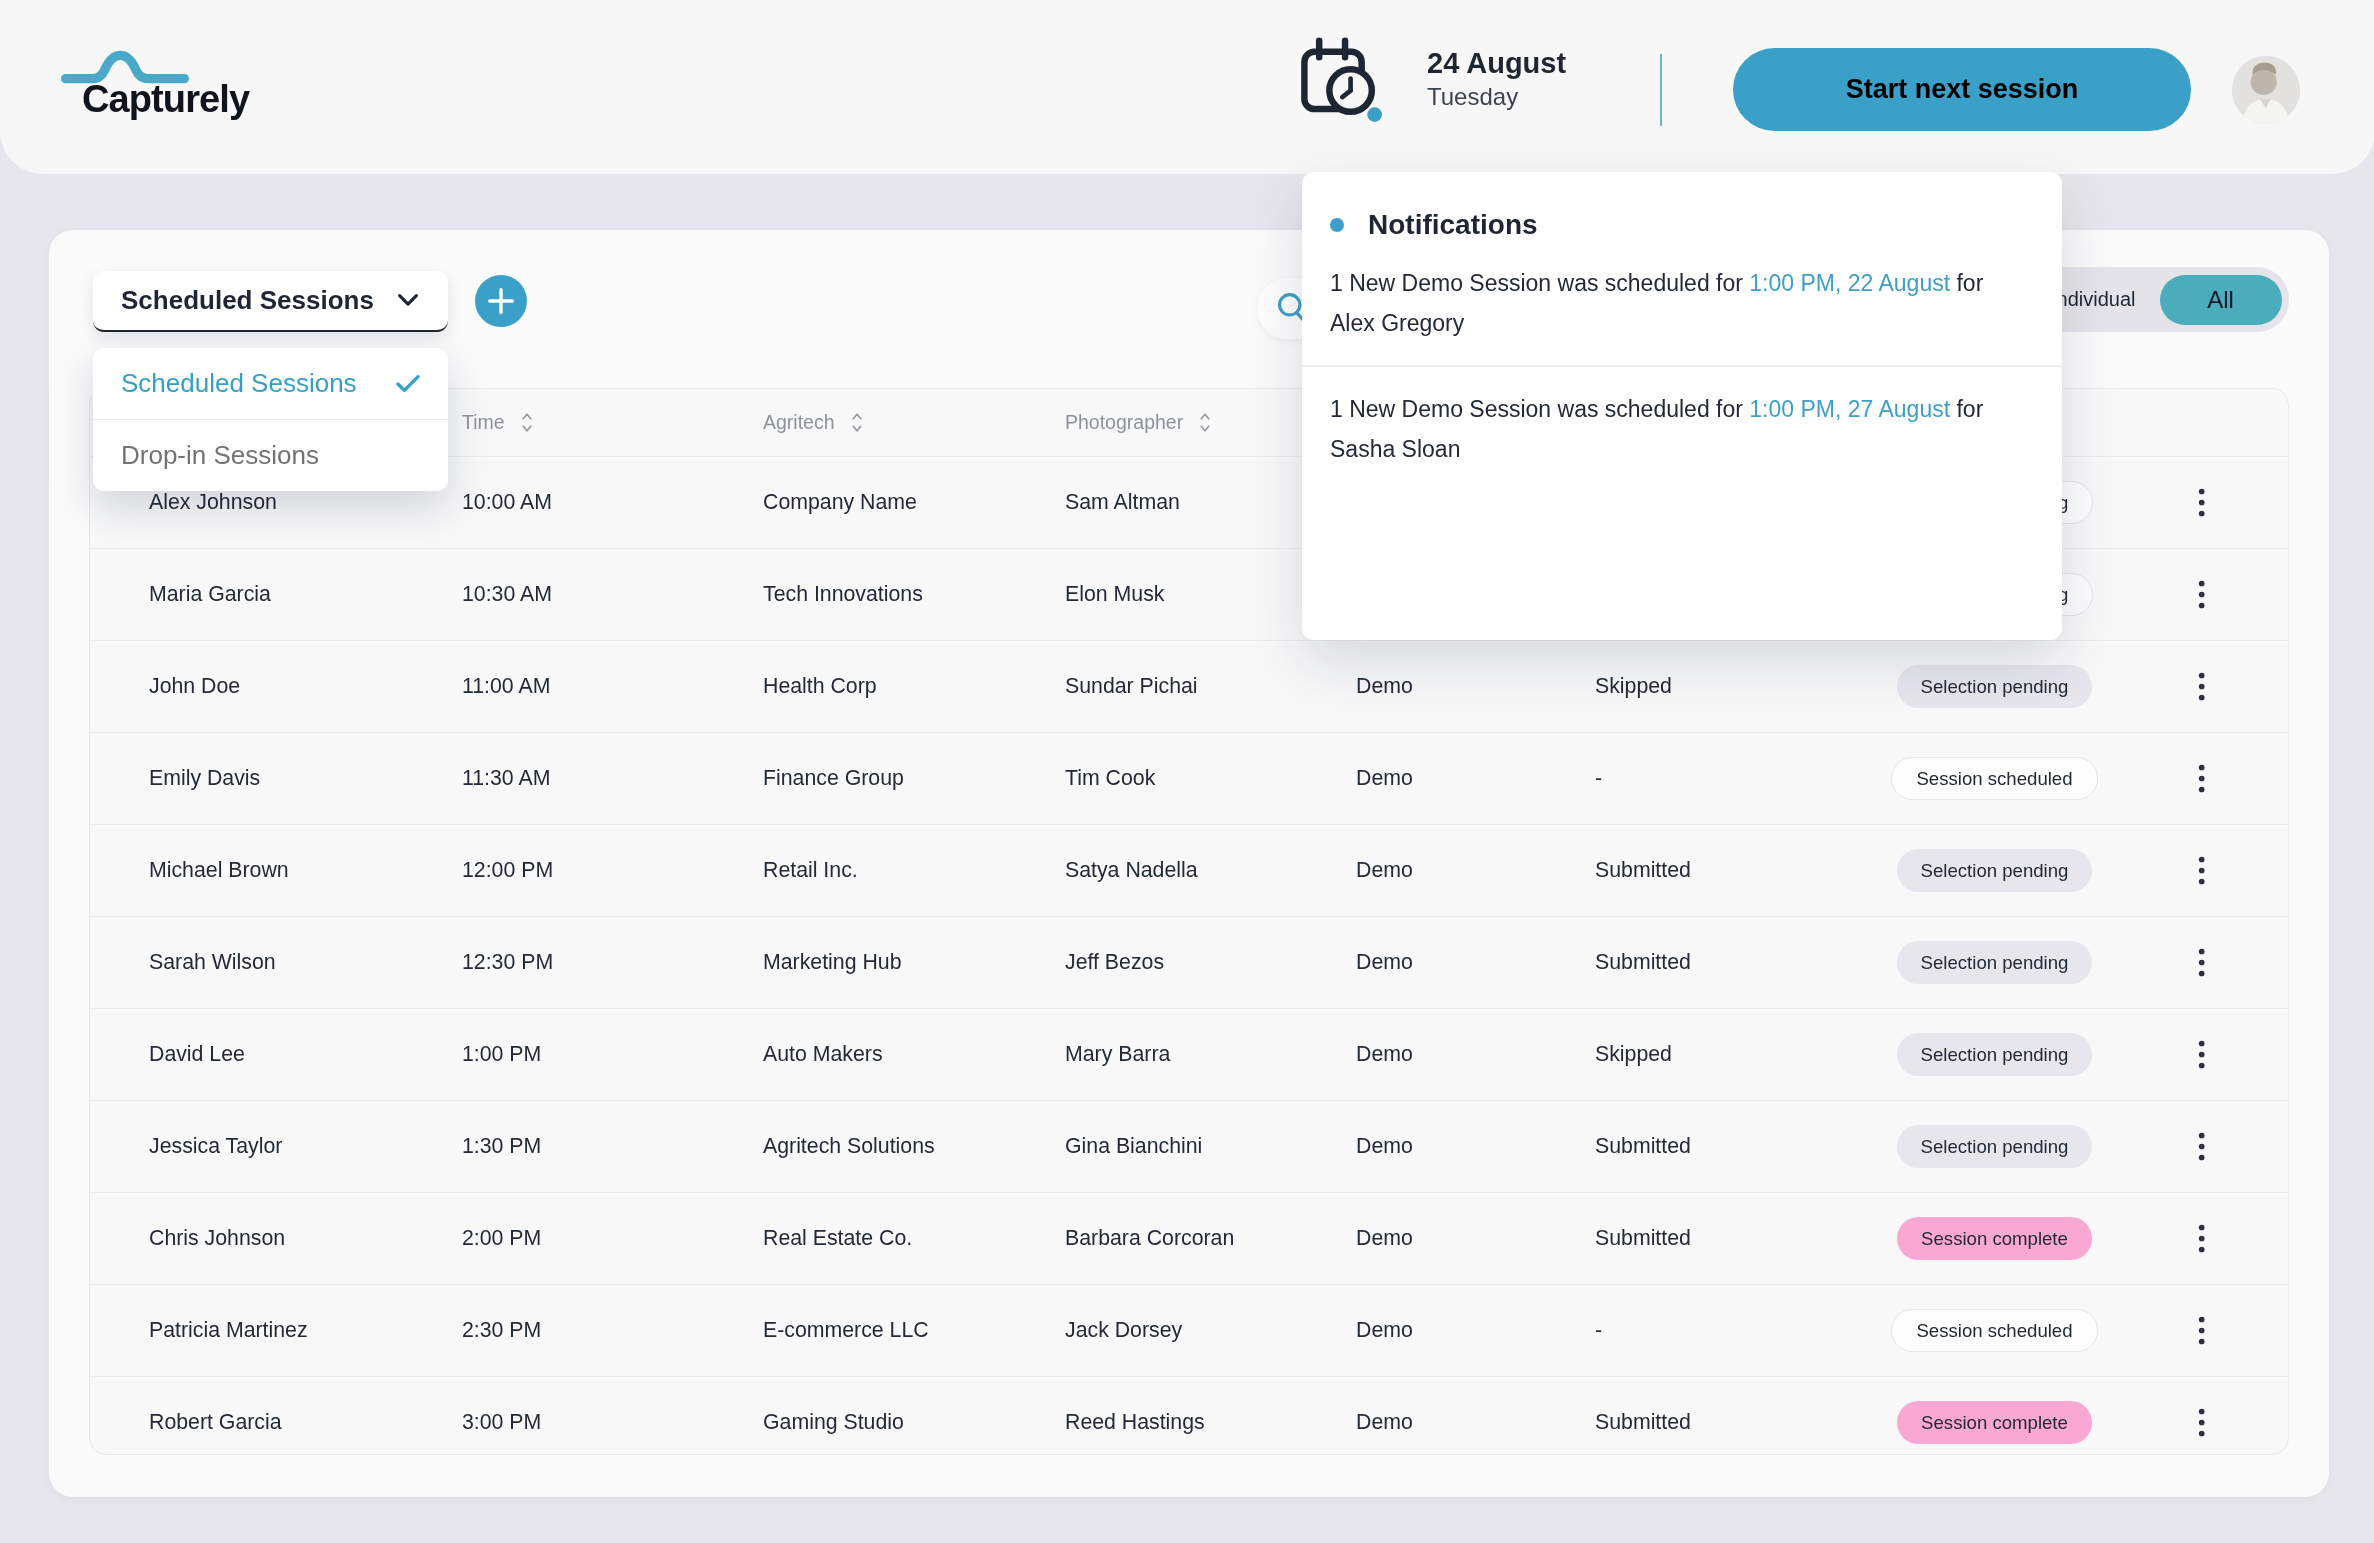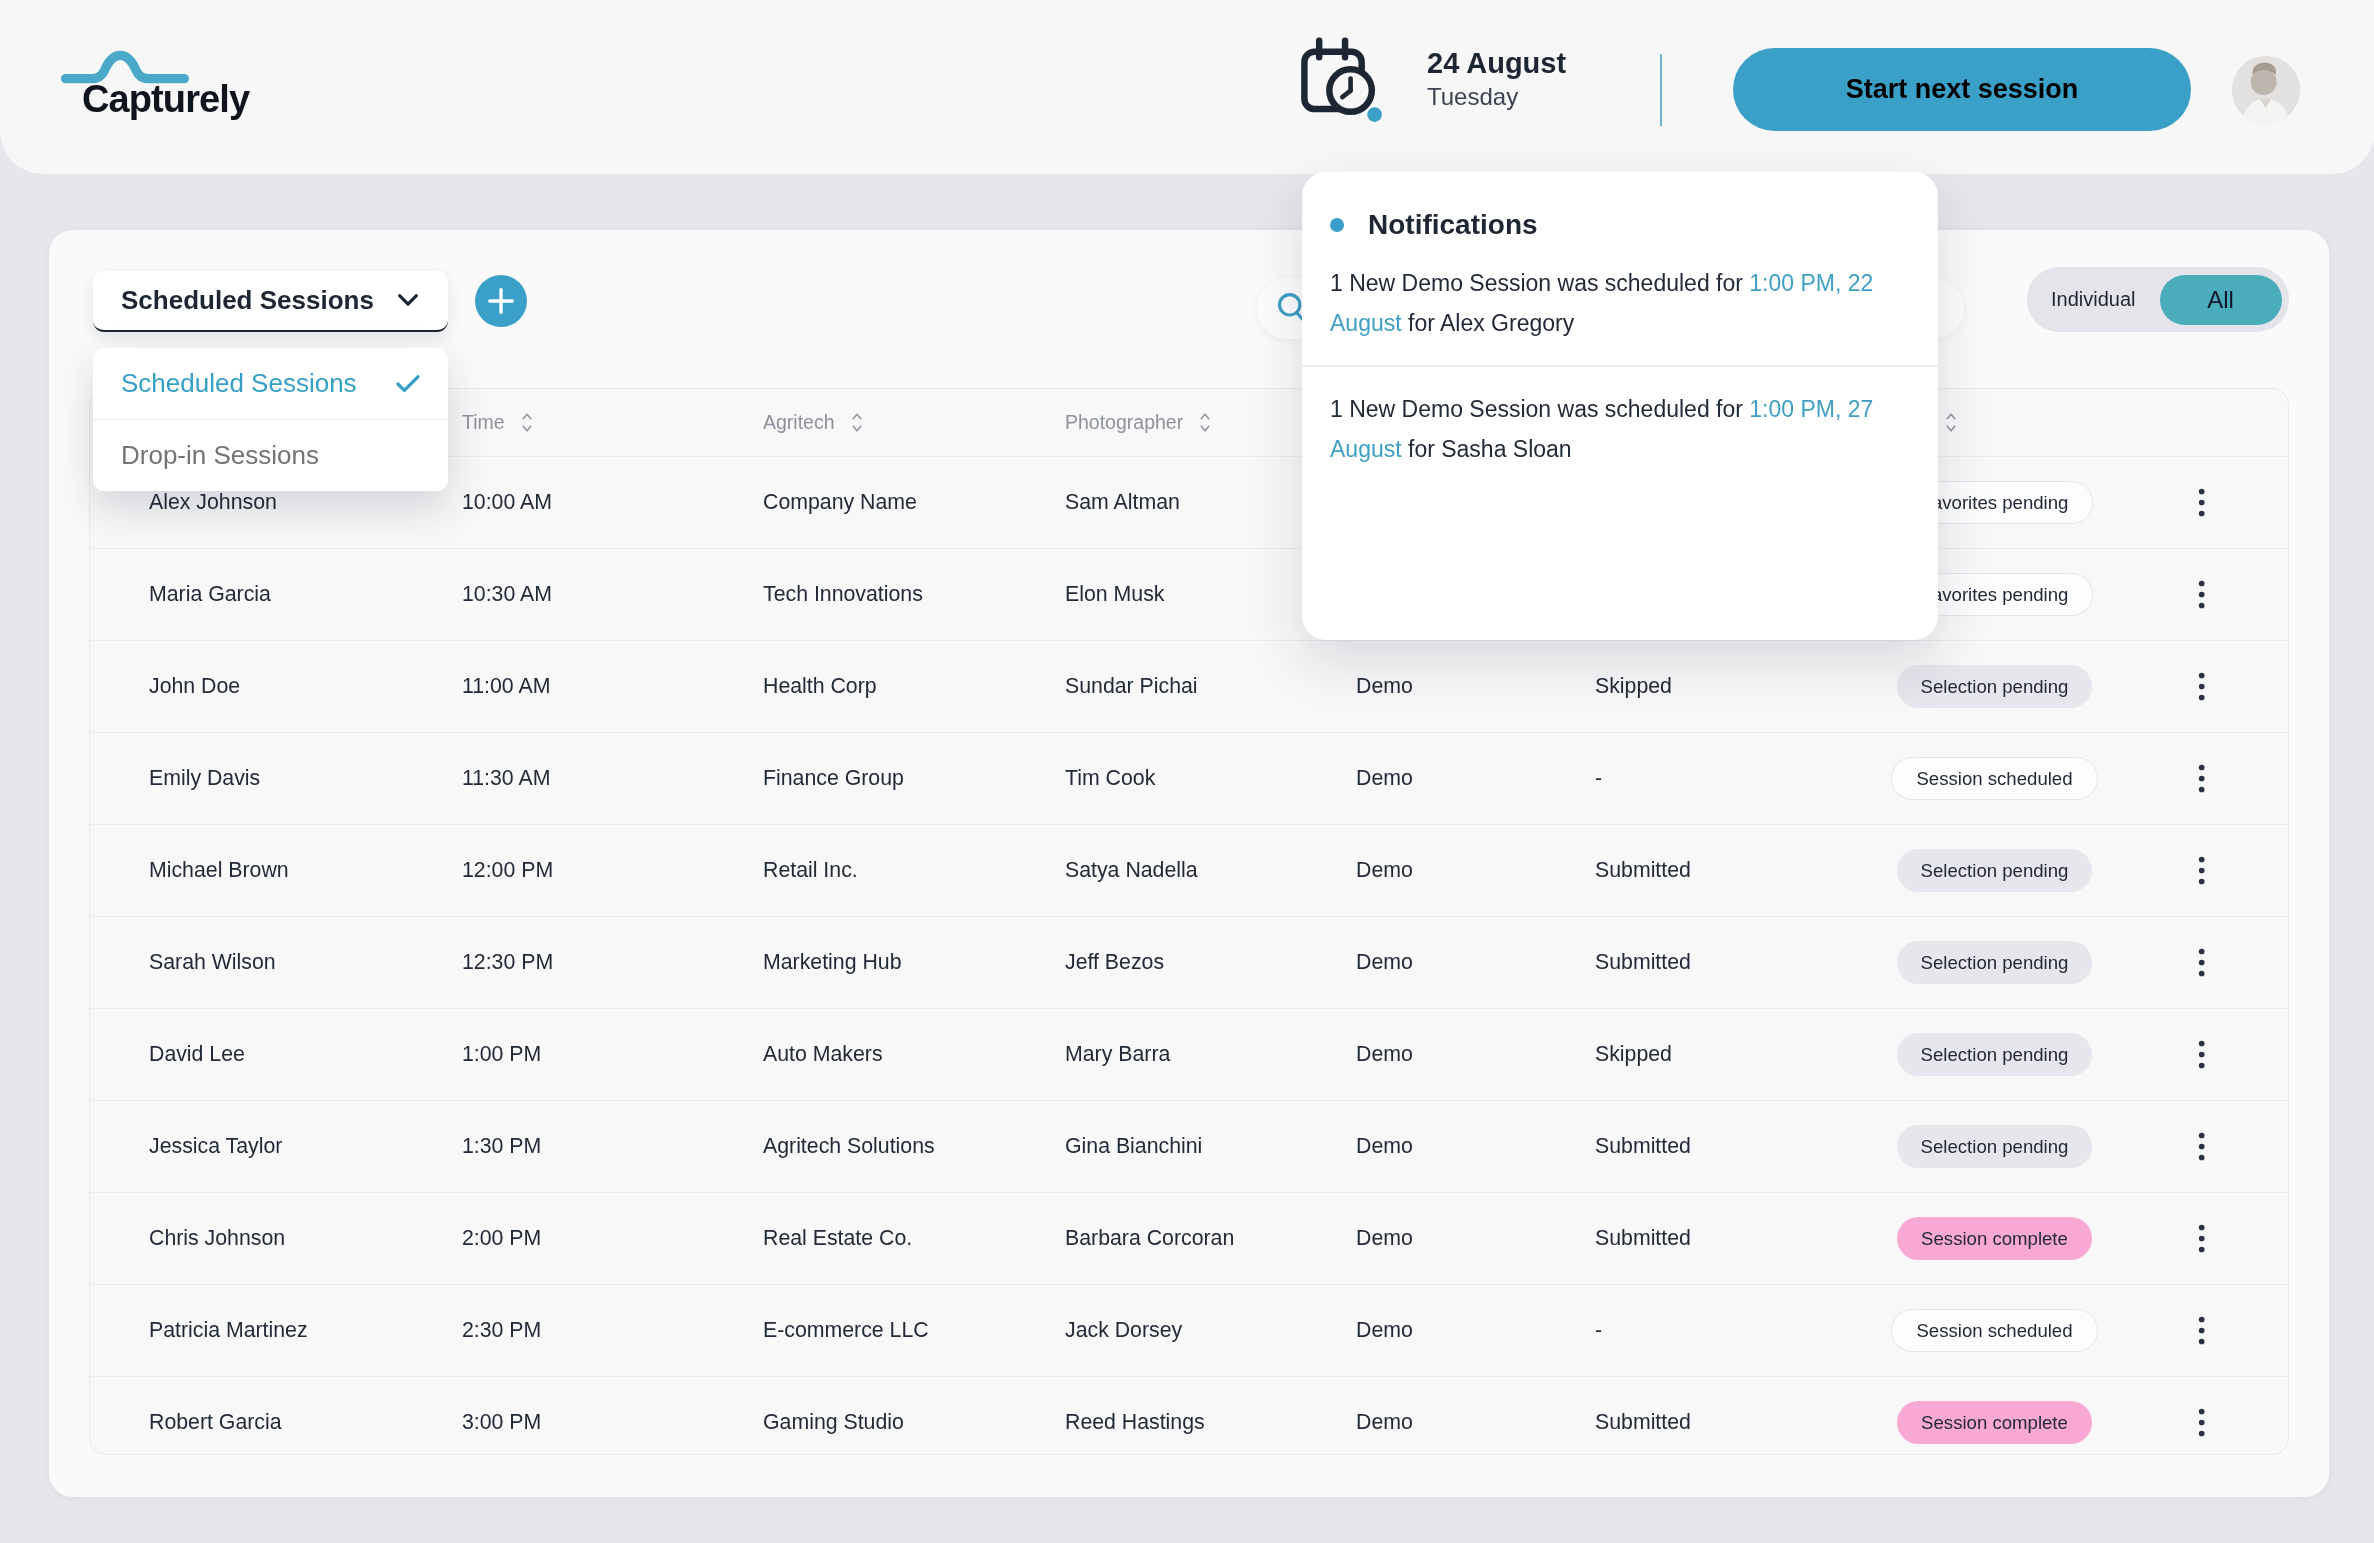--- a/index.html
+++ b/index.html
@@ -50,21 +50,21 @@
   .dd-trigger-label{font-size:26px;font-weight:600;color:#1e2633;}
   .dd-menu{position:absolute;left:93px;top:348px;width:355px;background:#ffffff;border-radius:11px;box-shadow:0 16.7px 41px rgba(20,30,50,0.16);z-index:35;overflow:hidden;}
   .dd-item{height:71px;display:flex;align-items:center;justify-content:space-between;padding:0 26px 0 28px;font-size:26px;color:#737373;cursor:pointer;}
   .dd-item.selected{color:#35a0c6;}
   .dd-sep{height:0.9px;background:#ececf0;}
 
   
   .plus-btn{position:absolute;left:475px;top:275px;width:52px;height:52px;border-radius:50%;background:#3ba0c8;border:none;cursor:pointer;display:flex;align-items:center;justify-content:center;z-index:30;}
 
   
-  .notif{position:absolute;left:1302px;top:172px;width:636px;height:468px;background:#ffffff;border-radius:24px;box-shadow:0 22px 56px rgba(20,30,50,0.14);z-index:50;box-sizing:border-box;}
+  .notif{position:absolute;left:1302px;top:172px;width:760px;height:468px;background:#ffffff;border-radius:12px;box-shadow:0 22px 56px rgba(20,30,50,0.14);z-index:50;box-sizing:border-box;}
   .notif-head{display:flex;align-items:center;padding:37px 28px 0 28px;}
   .notif-dot{width:14px;height:14px;border-radius:50%;background:#3a9fca;margin-right:24px;flex:none;}
   .notif-title{font-size:28px;font-weight:700;color:#1e2633;}
   .n-item{margin:0;padding:22px 32px 22px 28px;font-size:23px;line-height:40px;color:#232a37;}
   .n-item .hl{color:#3f9fc4;}
   .n-sep{height:0.9px;background:#ececf0;}
 </style>
 </head>
 <body>
 

